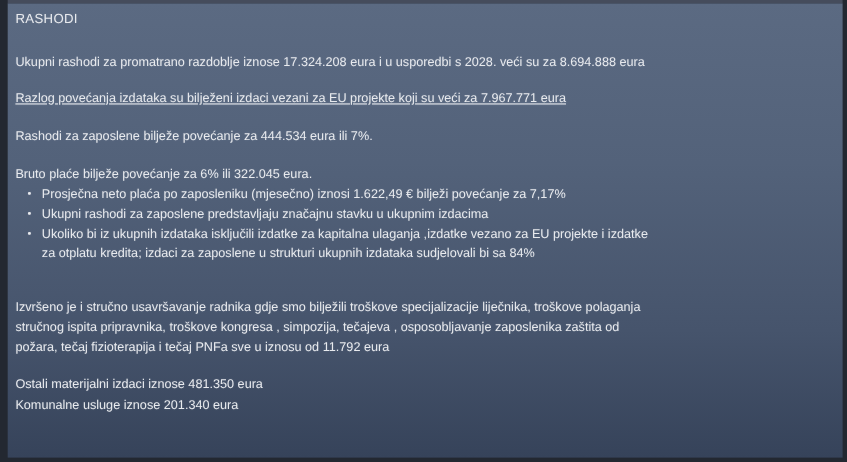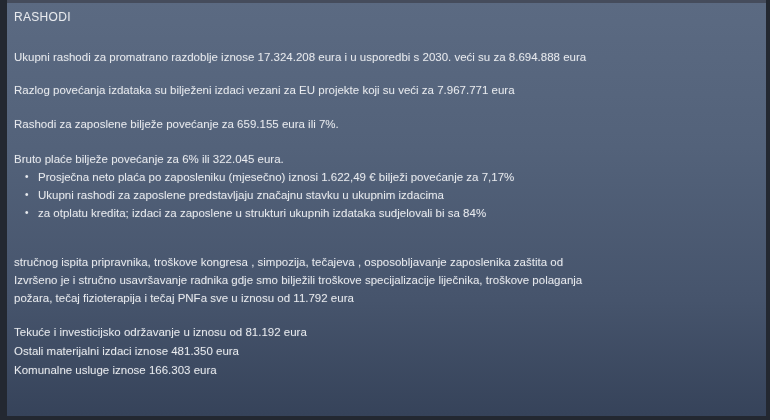--- a/index.html
+++ b/index.html
@@ -20,75 +20,75 @@
       #53627a 35%,
       #46546c 72%,
       var(--grad-bottom,#36435a) 100%);
     color:var(--text-color,#e8eaee);
     font-size:11.5px;line-height:18px;
     padding:5px 8px 0 7px;box-sizing:border-box;
     text-shadow:0 0 2px rgba(215,225,240,.18);
   }
   .title{font-size:12px;letter-spacing:.3px;margin-bottom:22px;}
   .block{margin-bottom:15px;}
-  .block-1{margin-bottom:16px;}
+  .block-1{margin-bottom:16px;text-decoration:underline;}
   .block-2{margin-bottom:17px;}
   .block-3{margin-bottom:0;}
   .block-4{margin-bottom:31px;}
   .block-5{margin-bottom:16px;}
   .block-6{margin-bottom:0;line-height:19px;}
   .bullet-item{display:flex;}
   .dot{width:13px;padding-left:11px;flex:none;font-size:10px;line-height:18px;}
   .btxt{flex:1;}
   .line{white-space:nowrap;}
 </style>
 </head>
 <body>
 
 <div class="frame">
   <div class="slide">
     <div class="title">RASHODI</div>
     <div id="content">
         <div class="block block-0">
-          <div class="line">Ukupni rashodi za promatrano razdoblje iznose 17.324.208 eura i u usporedbi s 2030. veći su za 8.694.888 eura</div>
+          <div class="line">Ukupni rashodi za promatrano razdoblje iznose 17.324.208 eura i u usporedbi s 2028. veći su za 8.694.888 eura</div>
         </div>
         <div class="block block-1">
           <div class="line">Razlog povećanja izdataka su bilježeni izdaci vezani za EU projekte koji su veći za 7.967.771 eura</div>
         </div>
         <div class="block block-2">
-          <div class="line">Rashodi za zaposlene bilježe povećanje za 659.155 eura ili 7%.</div>
+          <div class="line">Rashodi za zaposlene bilježe povećanje za 444.534 eura ili 7%.</div>
         </div>
         <div class="block block-3">
           <div class="line">Bruto plaće bilježe povećanje za 6% ili 322.045 eura.</div>
         </div>
         <div class="block block-4">
           <div class="bullet-item">
             <span class="dot">•</span>
             <div class="btxt">
               <div class="line">Prosječna neto plaća po zaposleniku (mjesečno) iznosi 1.622,49 € bilježi povećanje za 7,17%</div>
             </div>
           </div>
           <div class="bullet-item">
             <span class="dot">•</span>
             <div class="btxt">
               <div class="line">Ukupni rashodi za zaposlene predstavljaju značajnu stavku u ukupnim izdacima</div>
             </div>
           </div>
           <div class="bullet-item">
             <span class="dot">•</span>
             <div class="btxt">
+              <div class="line">Ukoliko bi iz ukupnih izdataka isključili izdatke za kapitalna ulaganja ,izdatke vezano za EU projekte i izdatke</div>
               <div class="line">za otplatu kredita; izdaci za zaposlene u strukturi ukupnih izdataka sudjelovali bi sa 84%</div>
             </div>
           </div>
         </div>
         <div class="block block-5">
+          <div class="line">Izvršeno je i stručno usavršavanje radnika gdje smo bilježili troškove specijalizacije liječnika, troškove polaganja</div>
           <div class="line">stručnog ispita pripravnika, troškove kongresa , simpozija, tečajeva , osposobljavanje zaposlenika zaštita od</div>
-          <div class="line">Izvršeno je i stručno usavršavanje radnika gdje smo bilježili troškove specijalizacije liječnika, troškove polaganja</div>
           <div class="line">požara, tečaj fizioterapija i tečaj PNFa sve u iznosu od 11.792 eura</div>
         </div>
         <div class="block block-6">
-          <div class="line">Tekuće i investicijsko održavanje u iznosu od 81.192 eura</div>
           <div class="line">Ostali materijalni izdaci iznose 481.350 eura</div>
-          <div class="line">Komunalne usluge iznose 166.303 eura</div>
+          <div class="line">Komunalne usluge iznose 201.340 eura</div>
         </div>
       </div>
   </div>
 </div>
 
 </body></html>

